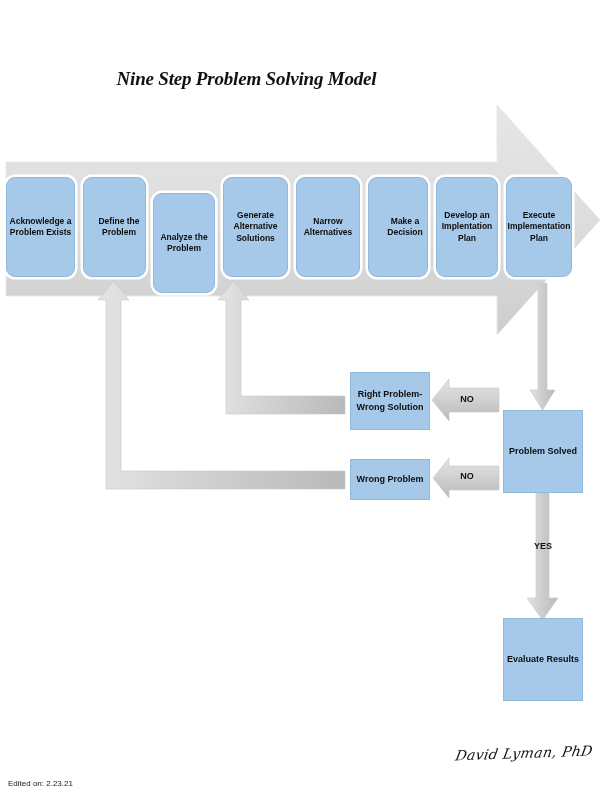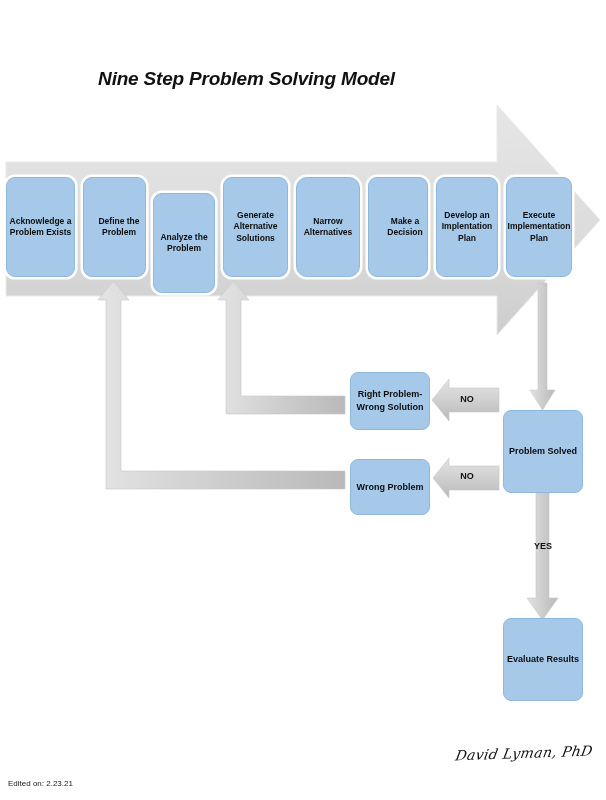--- a/index.html
+++ b/index.html
@@ -22,20 +22,21 @@
     position: absolute;
     left: 0;
     top: 68px;
     width: 493px;
     text-align: center;
     font-size: 19px;
     font-weight: bold;
     font-style: italic;
     color: #111111;
     letter-spacing: -0.2px;
+    font-family: Liberation Serif, serif;
   }
 
   
   .bigarrow {
     position: absolute;
     left: 0;
     top: 100px;
     width: 606px;
     height: 240px;
   }
@@ -57,21 +58,21 @@
     font-weight: bold;
     padding: 2px;
     box-sizing: border-box;
   }
   .sbox span { display: block; }
 
   .step { top: 177px; height: 100px; }
 
   .dbox {
     position: absolute;
-    border-radius: 8px;
+    border-radius: 0;
     background: #a6c9e9;
     border: 1px solid #8fb8dd;
     display: flex;
     align-items: center;
     justify-content: center;
     text-align: center;
     color: #0d0d0d;
     font-size: 9px;
     line-height: 13px;
     font-weight: bold;
@@ -152,21 +153,21 @@
       <span>Problem</span>
     </div>
   </div>
   <div class="sbox step" style="left:223px; width:65px;">
     <div>
       <span>Generate</span>
       <span>Alternative</span>
       <span>Solutions</span>
     </div>
   </div>
-  <div class="sbox step" style="left:296px; width:64px;border-radius:11px;">
+  <div class="sbox step" style="left:296px; width:64px;">
     <div>
       <span>Narrow</span>
       <span>Alternatives</span>
     </div>
   </div>
   <div class="sbox step" style="left:368px; width:60px;padding-left:16px;">
     <div>
       <span>Make a</span>
       <span>Decision</span>
     </div>
@@ -232,21 +233,21 @@
     </div>
   </div>
 
   <div class="dbox" style="left:350px; top:372px; width:80px; height:58px;">
     <div>
       <span>Right Problem-</span>
       <span>Wrong Solution</span>
     </div>
   </div>
 
-  <div class="dbox" style="left:350px; top:459px; width:80px; height:56px;">
+  <div class="dbox" style="left:350px; top:459px; width:80px; height:41px;">
     <div>
       <span>Wrong Problem</span>
     </div>
   </div>
 
   <div class="dbox" style="left:503px; top:618px; width:80px; height:83px;">
     <div>
       <span>Evaluate</span>
       <span>Results</span>
     </div>

